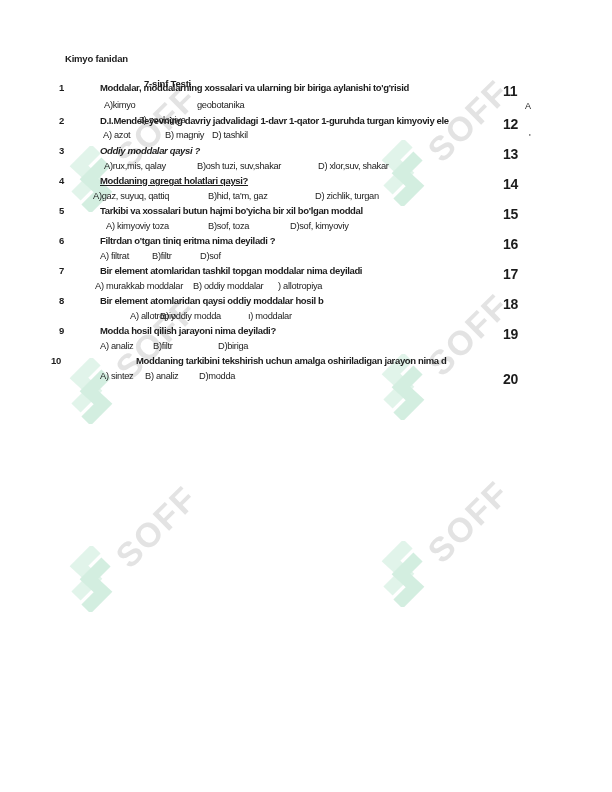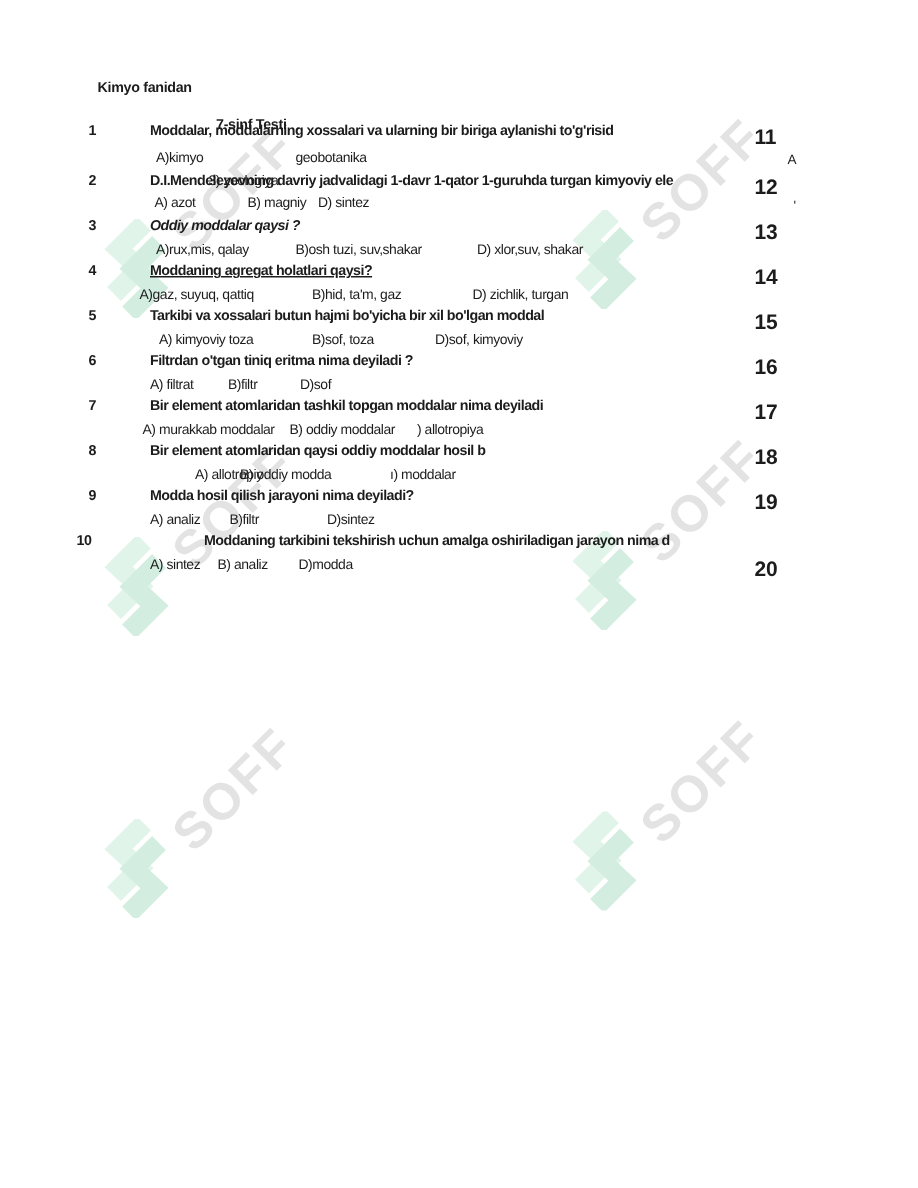--- a/index.html
+++ b/index.html
@@ -84,21 +84,21 @@
           <span class="abs opt" style="left: 104px; top: 100px;">A)kimyo</span>
           <span class="abs opt" style="left: 139px; top: 100px; margin-top: 15px;">3) zoologiya</span>
           <span class="abs opt" style="left: 197px; top: 100px;">geobotanika</span>
           <span class="abs rnum" style="left: 503px; top: 83px;">11</span>
         </div>
         <div>
           <span class="abs qnum" style="left: 48px; top: 116px; width: 16px; text-align: right;">2</span>
           <span class="abs qtext" style="left: 100px; top: 116px;">D.I.Mendeleyevning davriy jadvalidagi 1-davr 1-qator 1-guruhda turgan kimyoviy ele</span>
           <span class="abs opt" style="left: 103px; top: 130px;">A) azot</span>
           <span class="abs opt" style="left: 165px; top: 130px;">B) magniy</span>
-          <span class="abs opt" style="left: 212px; top: 130px;">D) sintez</span>
+          <span class="abs opt" style="left: 212px; top: 130px;">D) tashkil</span>
           <span class="abs rnum" style="left: 503px; top: 116px;">12</span>
         </div>
         <div>
           <span class="abs qnum" style="left: 48px; top: 146px; width: 16px; text-align: right;">3</span>
           <span class="abs qtext" style="left: 100px; top: 146px; font-style: italic;">Oddiy moddalar qaysi ?</span>
           <span class="abs opt" style="left: 104px; top: 161px;">A)rux,mis, qalay</span>
           <span class="abs opt" style="left: 197px; top: 161px;">B)osh tuzi, suv,shakar</span>
           <span class="abs opt" style="left: 318px; top: 161px;">D) xlor,suv, shakar</span>
           <span class="abs rnum" style="left: 503px; top: 146px;">13</span>
         </div>
@@ -132,29 +132,29 @@
           <span class="abs opt" style="left: 95px; top: 281px;">A) murakkab moddalar</span>
           <span class="abs opt" style="left: 193px; top: 281px;">B) oddiy moddalar</span>
           <span class="abs opt" style="left: 278px; top: 281px;">) allotropiya</span>
           <span class="abs rnum" style="left: 503px; top: 266px;">17</span>
         </div>
         <div>
           <span class="abs qnum" style="left: 48px; top: 296px; width: 16px; text-align: right;">8</span>
           <span class="abs qtext" style="left: 100px; top: 296px;">Bir element atomlaridan qaysi oddiy moddalar hosil b</span>
           <span class="abs opt" style="left: 92px; top: 311px; margin-left: 38px;">A) allotropiy</span>
           <span class="abs opt" style="left: 160px; top: 311px;">B) oddiy modda</span>
-          <span class="abs opt" style="left: 260px; top: 311px;">ı) moddalar</span>
+          <span class="abs opt" style="left: 248px; top: 311px;">ı) moddalar</span>
           <span class="abs rnum" style="left: 503px; top: 296px;">18</span>
         </div>
         <div>
           <span class="abs qnum" style="left: 48px; top: 326px; width: 16px; text-align: right;">9</span>
           <span class="abs qtext" style="left: 100px; top: 326px;">Modda hosil qilish jarayoni nima deyiladi?</span>
           <span class="abs opt" style="left: 100px; top: 341px;">A) analiz</span>
           <span class="abs opt" style="left: 153px; top: 341px;">B)filtr</span>
-          <span class="abs opt" style="left: 218px; top: 341px;">D)sintez</span>
+          <span class="abs opt" style="left: 218px; top: 341px;">D)biriga</span>
           <span class="abs rnum" style="left: 503px; top: 326px;">19</span>
         </div>
         <div>
           <span class="abs qnum" style="left: 48px; top: 356px; width: 16px; text-align: center;">10</span>
           <span class="abs qtext" style="left: 100px; top: 356px; margin-left: 36px;">Moddaning tarkibini tekshirish uchun amalga oshiriladigan jarayon nima d</span>
           <span class="abs opt" style="left: 100px; top: 371px;">A) sintez</span>
           <span class="abs opt" style="left: 145px; top: 371px;">B) analiz</span>
           <span class="abs opt" style="left: 199px; top: 371px;">D)modda</span>
           <span class="abs rnum" style="left: 503px; top: 371px;">20</span>
         </div>

